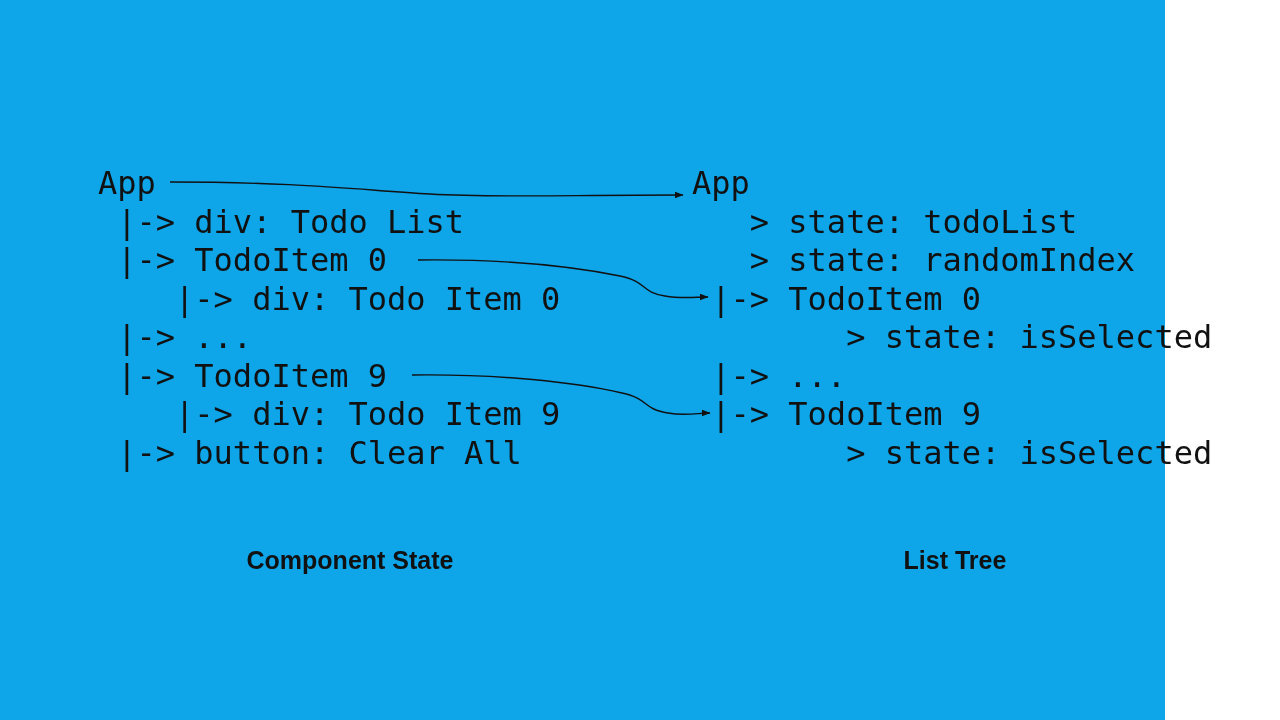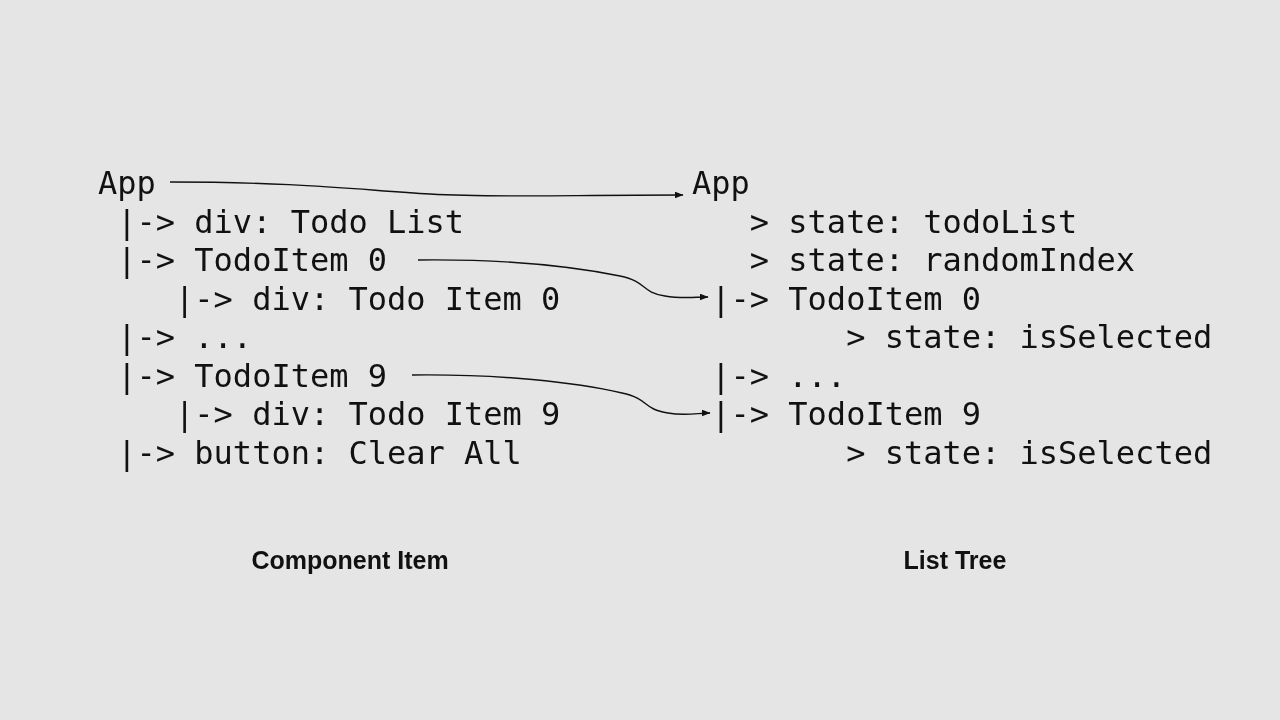--- a/index.html
+++ b/index.html
@@ -9,23 +9,23 @@
   }
   body {
     width: 1280px;
     height: 720px;
     background: #ffffff;
     font-family: "DejaVu Sans", sans-serif;
     overflow: hidden;
   }
   #canvas {
     position: relative;
-    width: 1280px;
+    width: 1165px;
     height: 720px;
-    background: #e5e5e5;
+    background: #0ea5e9;
   }
   
   .tree {
     position: absolute;
     font-family: "DejaVu Sans Mono", monospace;
     font-size: 32px;
     line-height: 38.5px;
     color: #111111;
     white-space: pre;
     letter-spacing: 0px;
@@ -86,16 +86,16 @@
     <defs>
       <marker id="ah" markerWidth="9" markerHeight="7" refX="8.5" refY="3.5" orient="auto" markerUnits="userSpaceOnUse">
         <path d="M 0 0 L 9 3.5 L 0 7 z" fill="#111111"></path>
       </marker>
     </defs>
     <path class="arrow" fill="none" stroke="#111111" stroke-width="1.4" marker-end="url(#ah)" d="M 170 182 C 300 182, 360 190, 430 194 C 500 198, 560 195, 683 195"></path>
     <path class="arrow" fill="none" stroke="#111111" stroke-width="1.4" marker-end="url(#ah)" d="M 418 260 C 500 259, 570 266, 620 276 C 648 282, 640 292, 665 296 C 682 299, 695 297, 708 297"></path>
     <path class="arrow" fill="none" stroke="#111111" stroke-width="1.4" marker-end="url(#ah)" d="M 412 375 C 500 374, 575 382, 622 393 C 650 399, 642 409, 668 413 C 685 416, 698 413, 710 413"></path>
   </svg>
 
-  <div class="caption" id="caption-component">Component Item</div>
+  <div class="caption" id="caption-component">Component State</div>
   <div class="caption" id="caption-state">List Tree</div>
 
 </div>
 
 </body></html>

